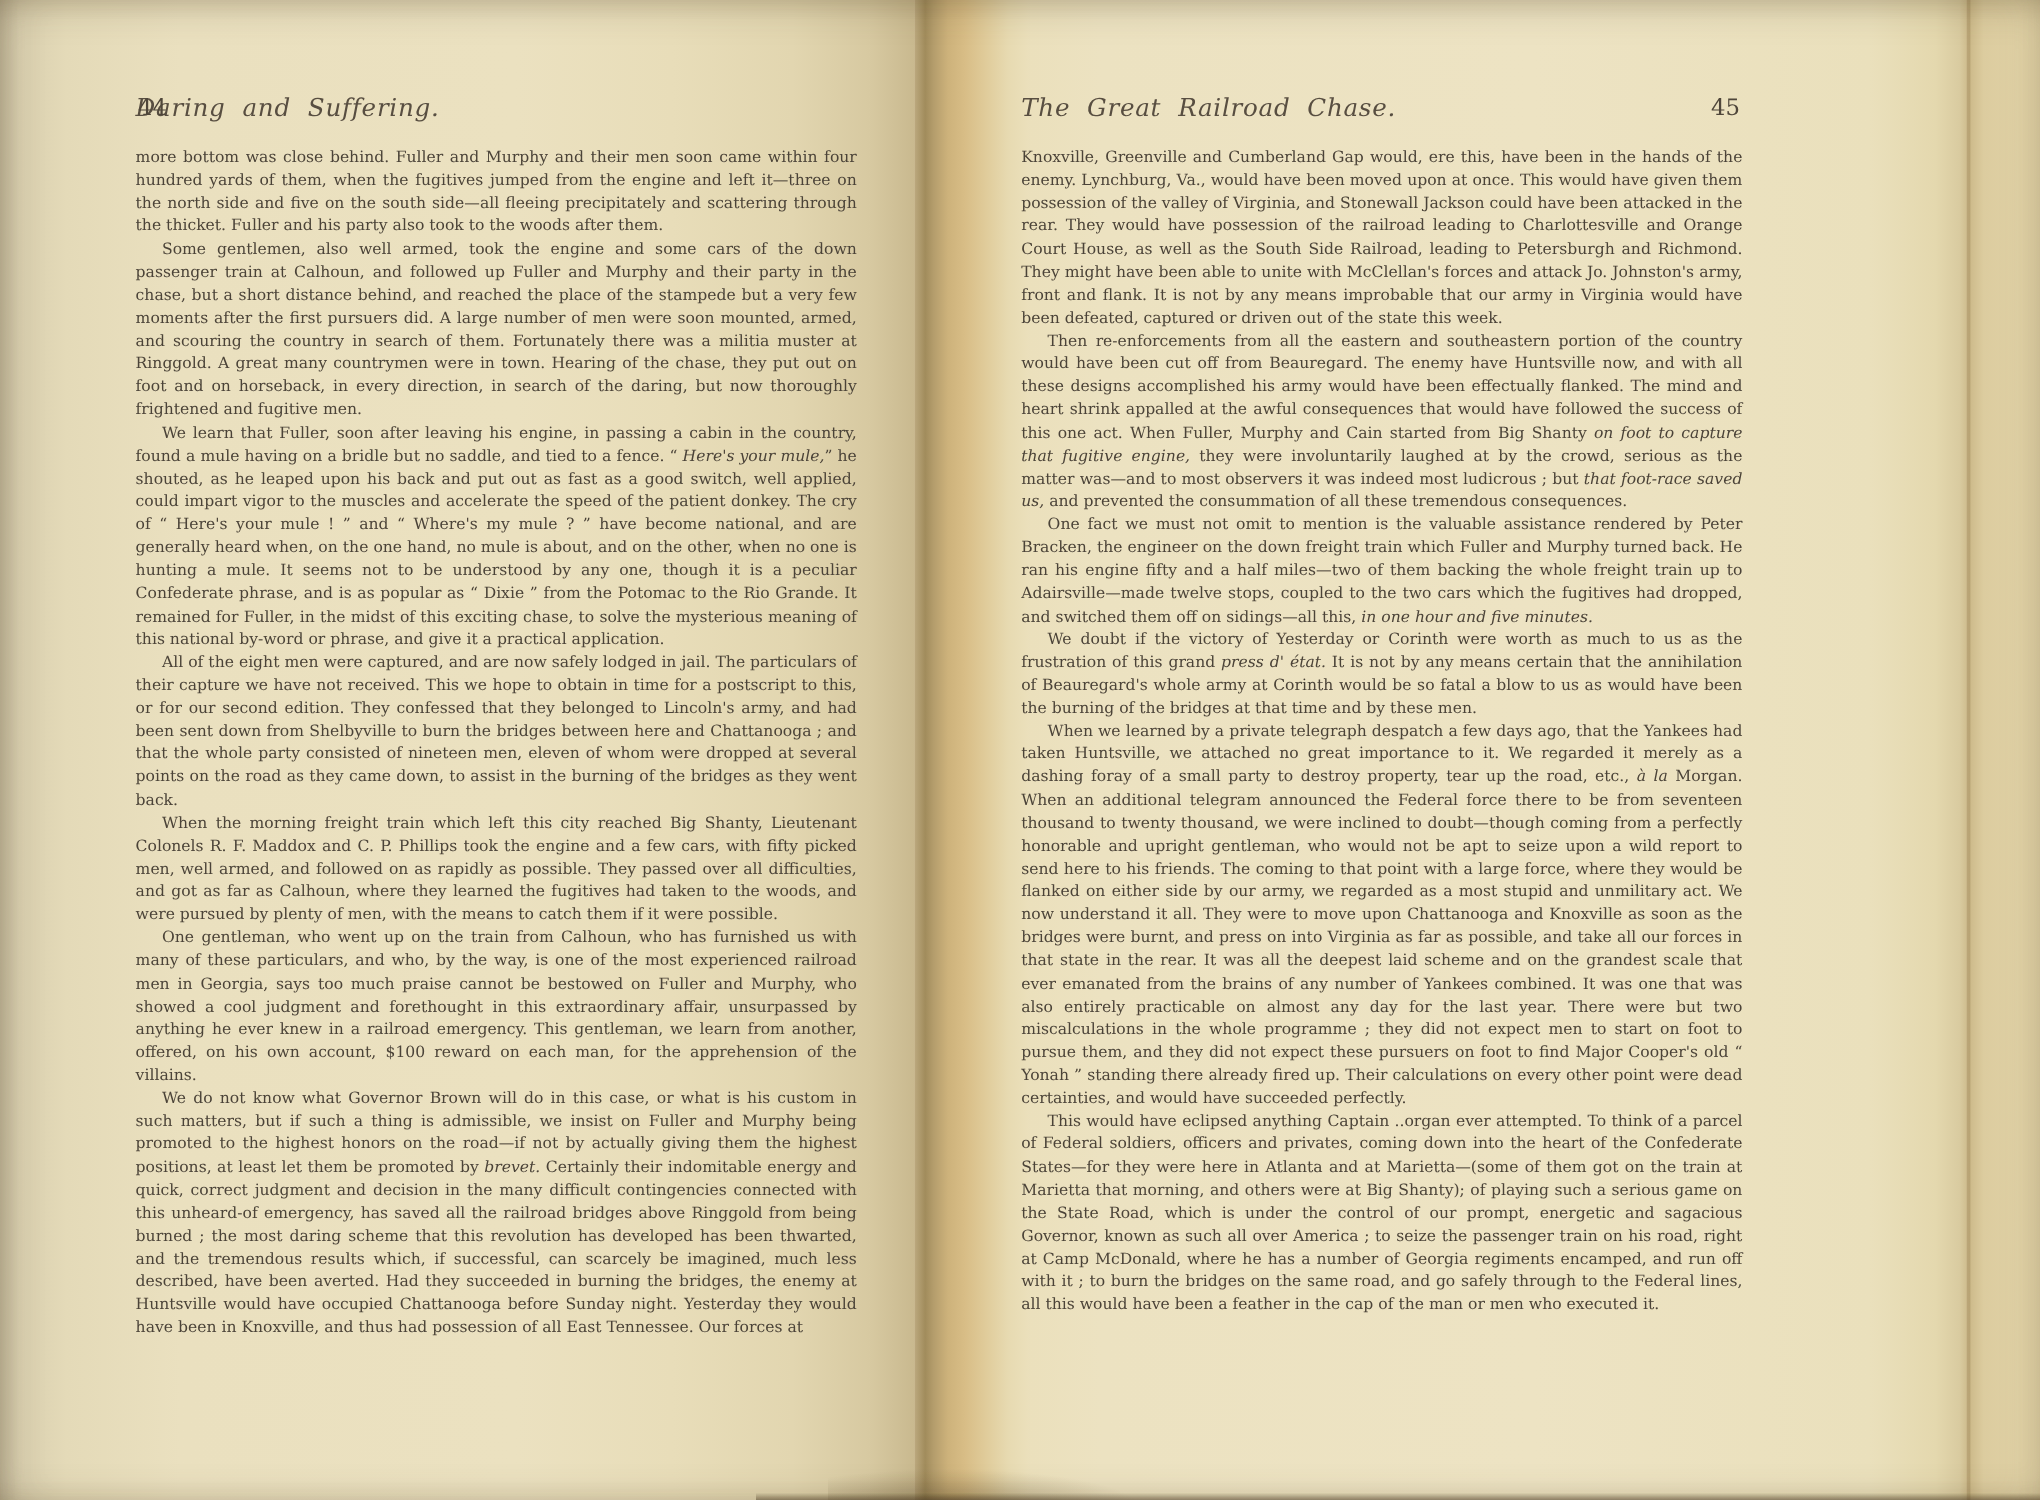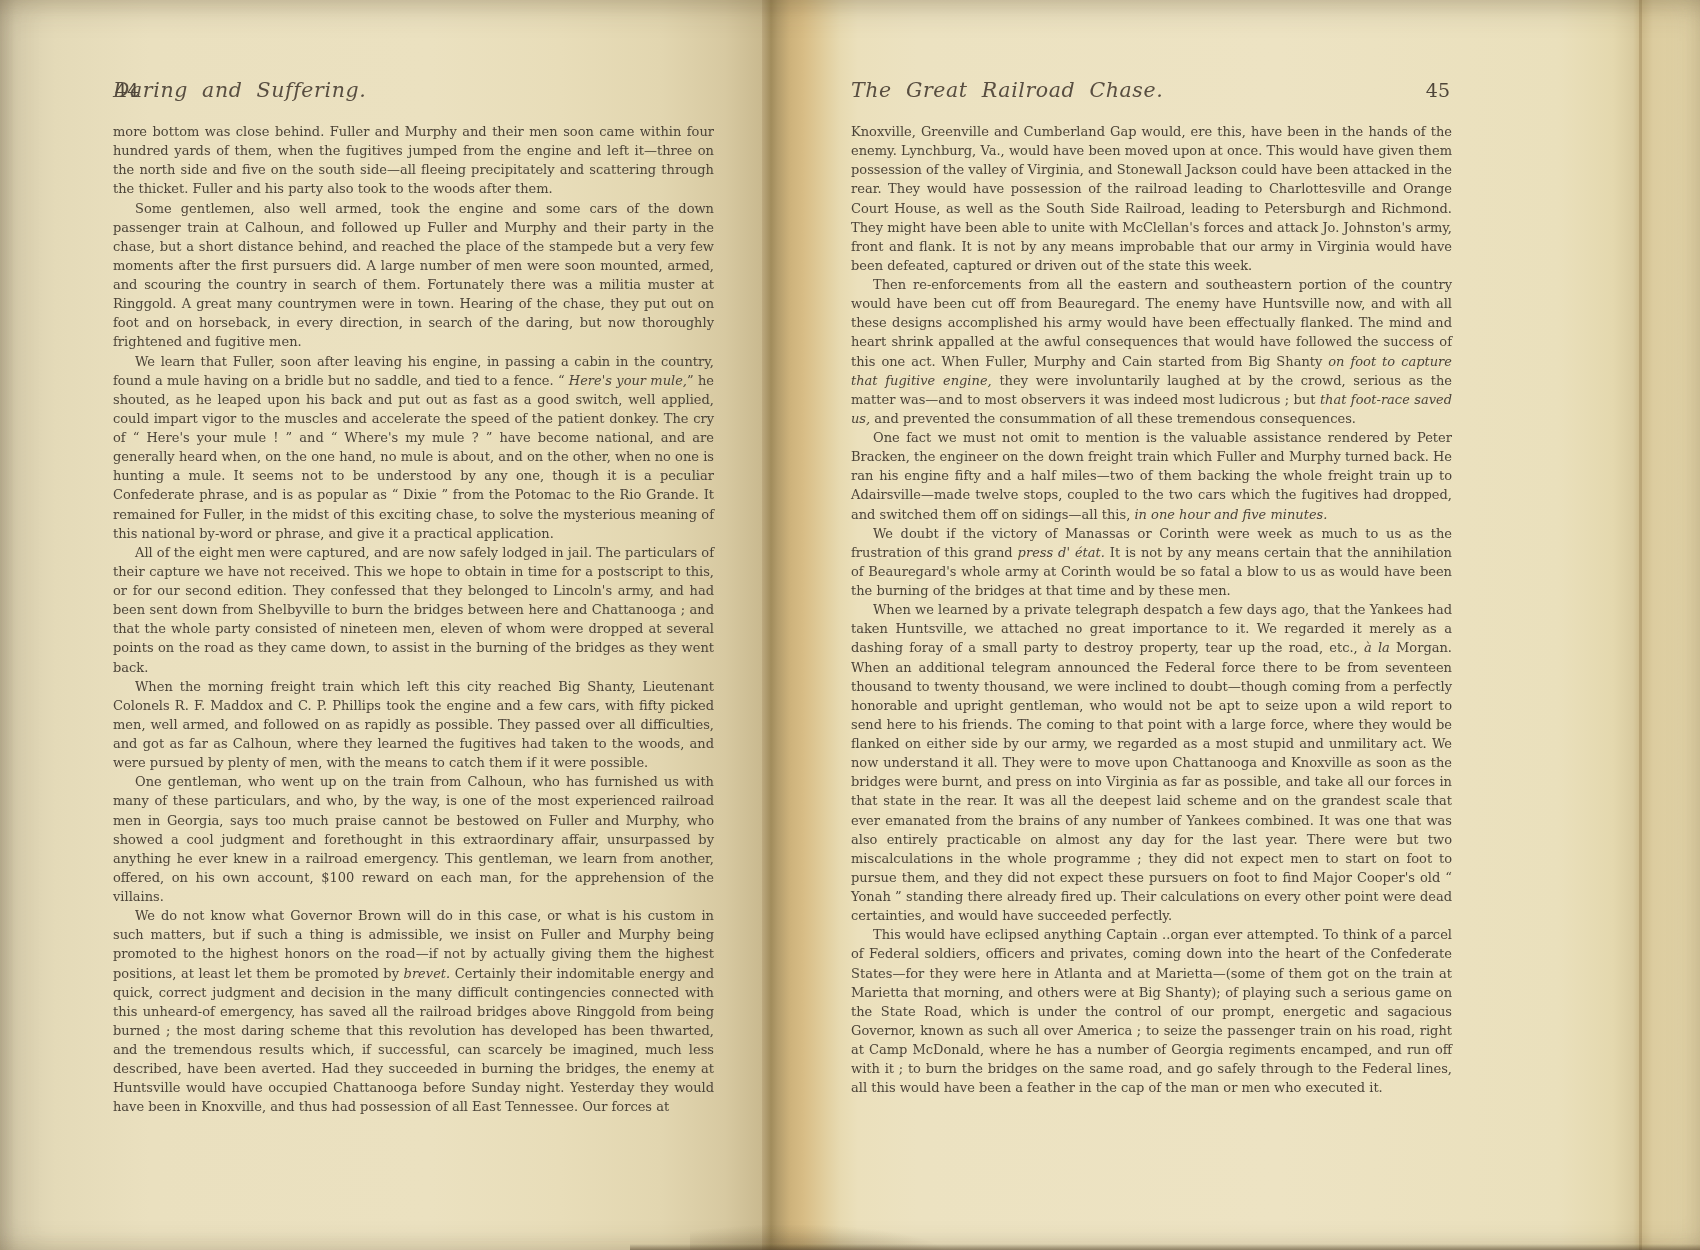--- a/index.html
+++ b/index.html
@@ -84,19 +84,19 @@
 
 <div class="page-content" id="right-content">
   <div class="header-row">
     <div class="running-title">The Great Railroad Chase.</div>
     <div class="page-num right">45</div>
   </div>
   <div class="body-text">
       <p class=""><span>Knoxville, Greenville and Cumberland Gap would, ere this, have been in the hands of the enemy.  Lynchburg, Va., would have been moved upon at once.  This would have given them possession of the valley of Virginia, and Stonewall Jackson could have been attacked in the rear.  They would have possession of the railroad leading to Charlottesville and Orange Court House, as well as the South Side Railroad, leading to Petersburgh and Richmond.  They might have been able to unite with McClellan's forces and attack Jo. Johnston's army, front and flank.  It is not by any means improbable that our army in Virginia would have been defeated, captured or driven out of the state this week.</span></p>
       <p class="indent"><span>Then re-enforcements from all the eastern and southeastern portion of the country would have been cut off from Beauregard.  The enemy have Huntsville now, and with all these designs accomplished his army would have been effectually flanked.  The mind and heart shrink appalled at the awful consequences that would have followed the success of this one act.  When Fuller, Murphy and Cain started from Big Shanty </span><span class="it">on foot to capture that fugitive engine,</span><span> they were involuntarily laughed at by the crowd, serious as the matter was—and to most observers it was indeed most ludicrous ; but </span><span class="it">that foot-race saved us,</span><span> and prevented the consummation of all these tremendous consequences.</span></p>
       <p class="indent"><span>One fact we must not omit to mention is the valuable assistance rendered by Peter Bracken, the engineer on the down freight train which Fuller and Murphy turned back.  He ran his engine fifty and a half miles—two of them backing the whole freight train up to Adairsville—made twelve stops, coupled to the two cars which the fugitives had dropped, and switched them off on sidings—all this, </span><span class="it">in one hour and five minutes.</span></p>
-      <p class="indent"><span>We doubt if the victory of Manassas or Corinth were week as much to us as the frustration of this grand </span><span class="it">press d' état.</span><span>  It is not by any means certain that the annihilation of Beauregard's whole army at Corinth would be so fatal a blow to us as would have been the burning of the bridges at that time and by these men.</span></p>
+      <p class="indent"><span>We doubt if the victory of Yesterday or Corinth were worth as much to us as the frustration of this grand </span><span class="it">press d' état.</span><span>  It is not by any means certain that the annihilation of Beauregard's whole army at Corinth would be so fatal a blow to us as would have been the burning of the bridges at that time and by these men.</span></p>
       <p class="indent"><span>When we learned by a private telegraph despatch a few days ago, that the Yankees had taken Huntsville, we attached no great importance to it.  We regarded it merely as a dashing foray of a small party to destroy property, tear up the road, etc., </span><span class="it">à la</span><span> Morgan.  When an additional telegram announced the Federal force there to be from seventeen thousand to twenty thousand, we were inclined to doubt—though coming from a perfectly honorable and upright gentleman, who would not be apt to seize upon a wild report to send here to his friends.  The coming to that point with a large force, where they would be flanked on either side by our army, we regarded as a most stupid and unmilitary act.  We now understand it all.  They were to move upon Chattanooga and Knoxville as soon as the bridges were burnt, and press on into Virginia as far as possible, and take all our forces in that state in the rear.  It was all the deepest laid scheme and on the grandest scale that ever emanated from the brains of any number of Yankees combined.  It was one that was also entirely practicable on almost any day for the last year.  There were but two miscalculations in the whole programme ; they did not expect men to start on foot to pursue them, and they did not expect these pursuers on foot to find Major Cooper's old “ Yonah ” standing there already fired up.  Their calculations on every other point were dead certainties, and would have succeeded perfectly.</span></p>
       <p class="indent"><span>This would have eclipsed anything Captain ..organ ever attempted.  To think of a parcel of Federal soldiers, officers and privates, coming down into the heart of the Confederate States—for they were here in Atlanta and at Marietta—(some of them got on the train at Marietta that morning, and others were at Big Shanty); of playing such a serious game on the State Road, which is under the control of our prompt, energetic and sagacious Governor, known as such all over America ; to seize the passenger train on his road, right at Camp McDonald, where he has a number of Georgia regiments encamped, and run off with it ; to burn the bridges on the same road, and go safely through to the Federal lines, all this would have been a feather in the cap of the man or men who executed it.</span></p>
     </div>
 </div>
 
 <div class="vignette"></div>
 
 </body></html>

